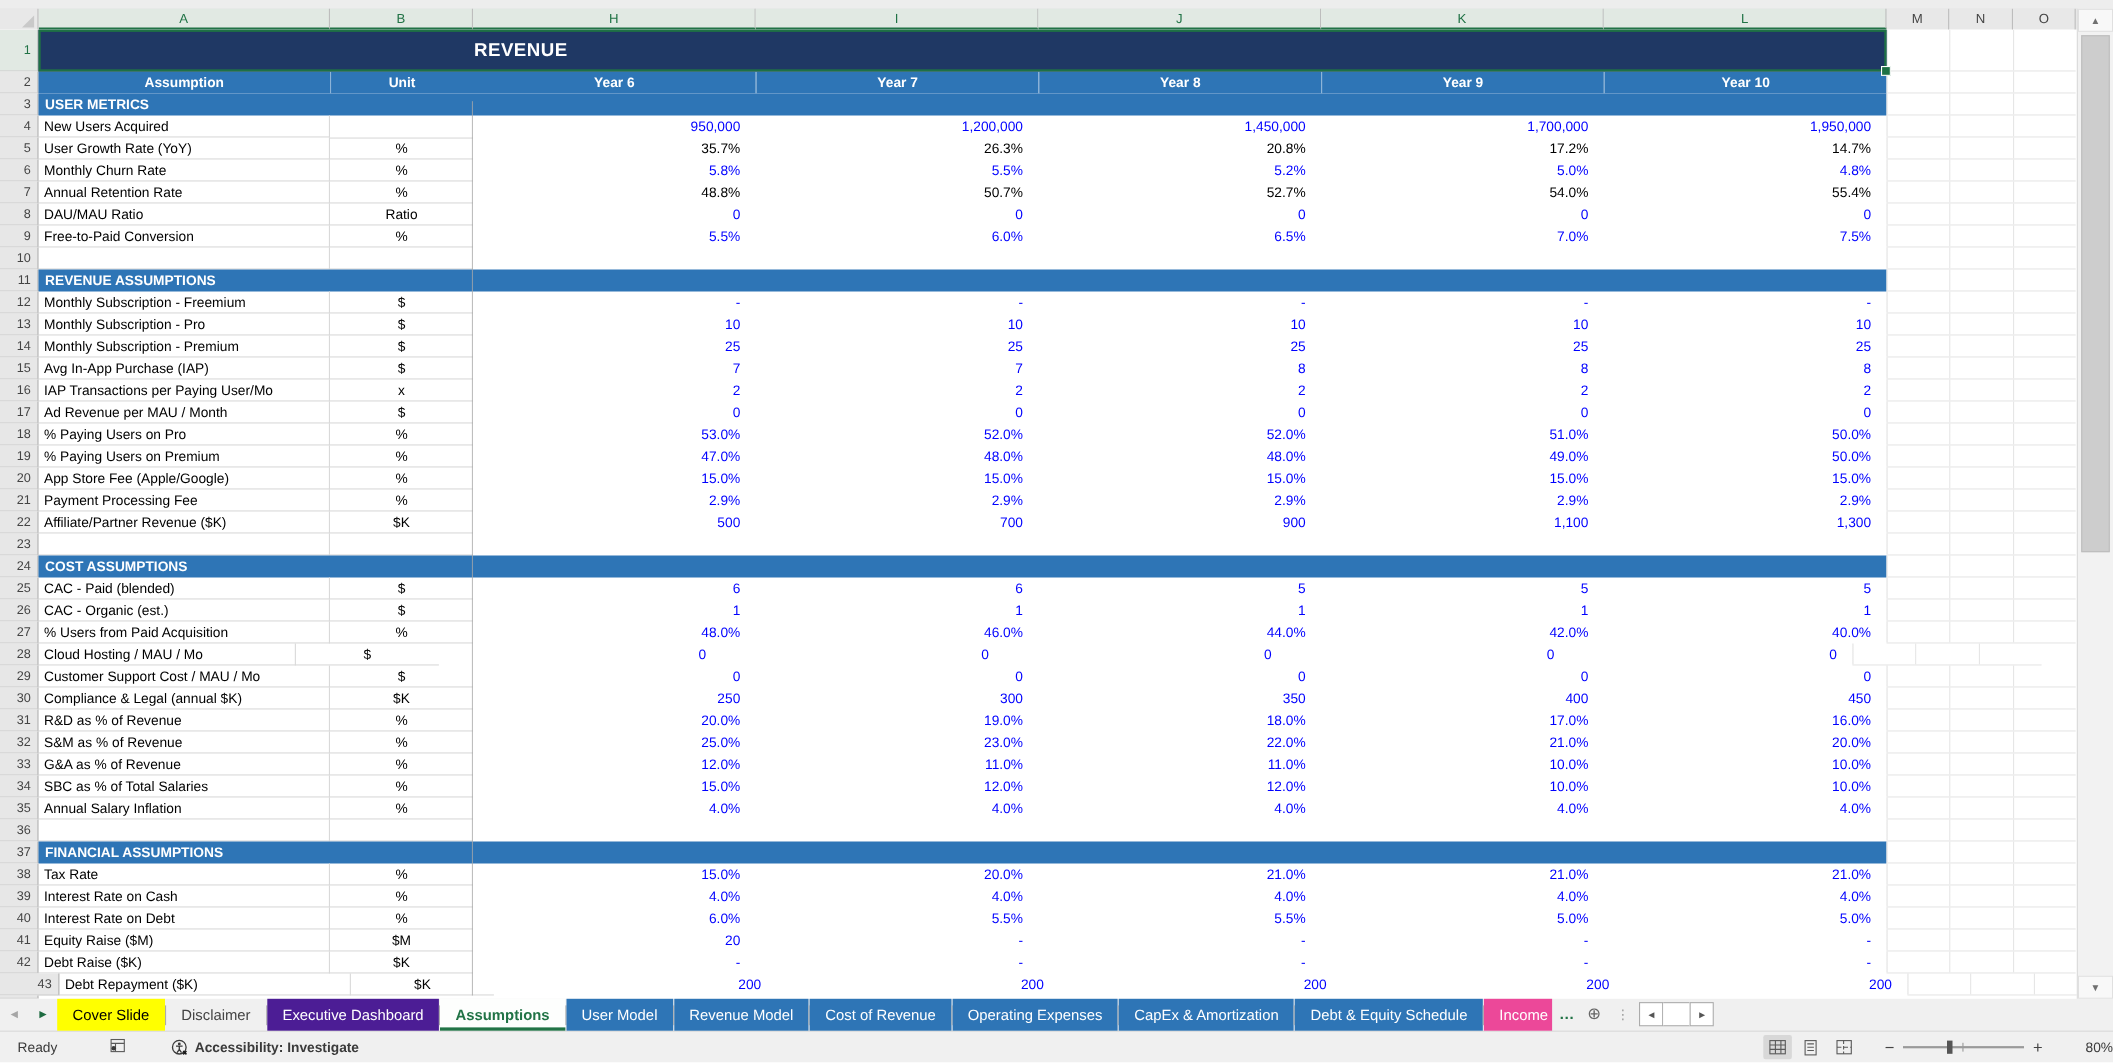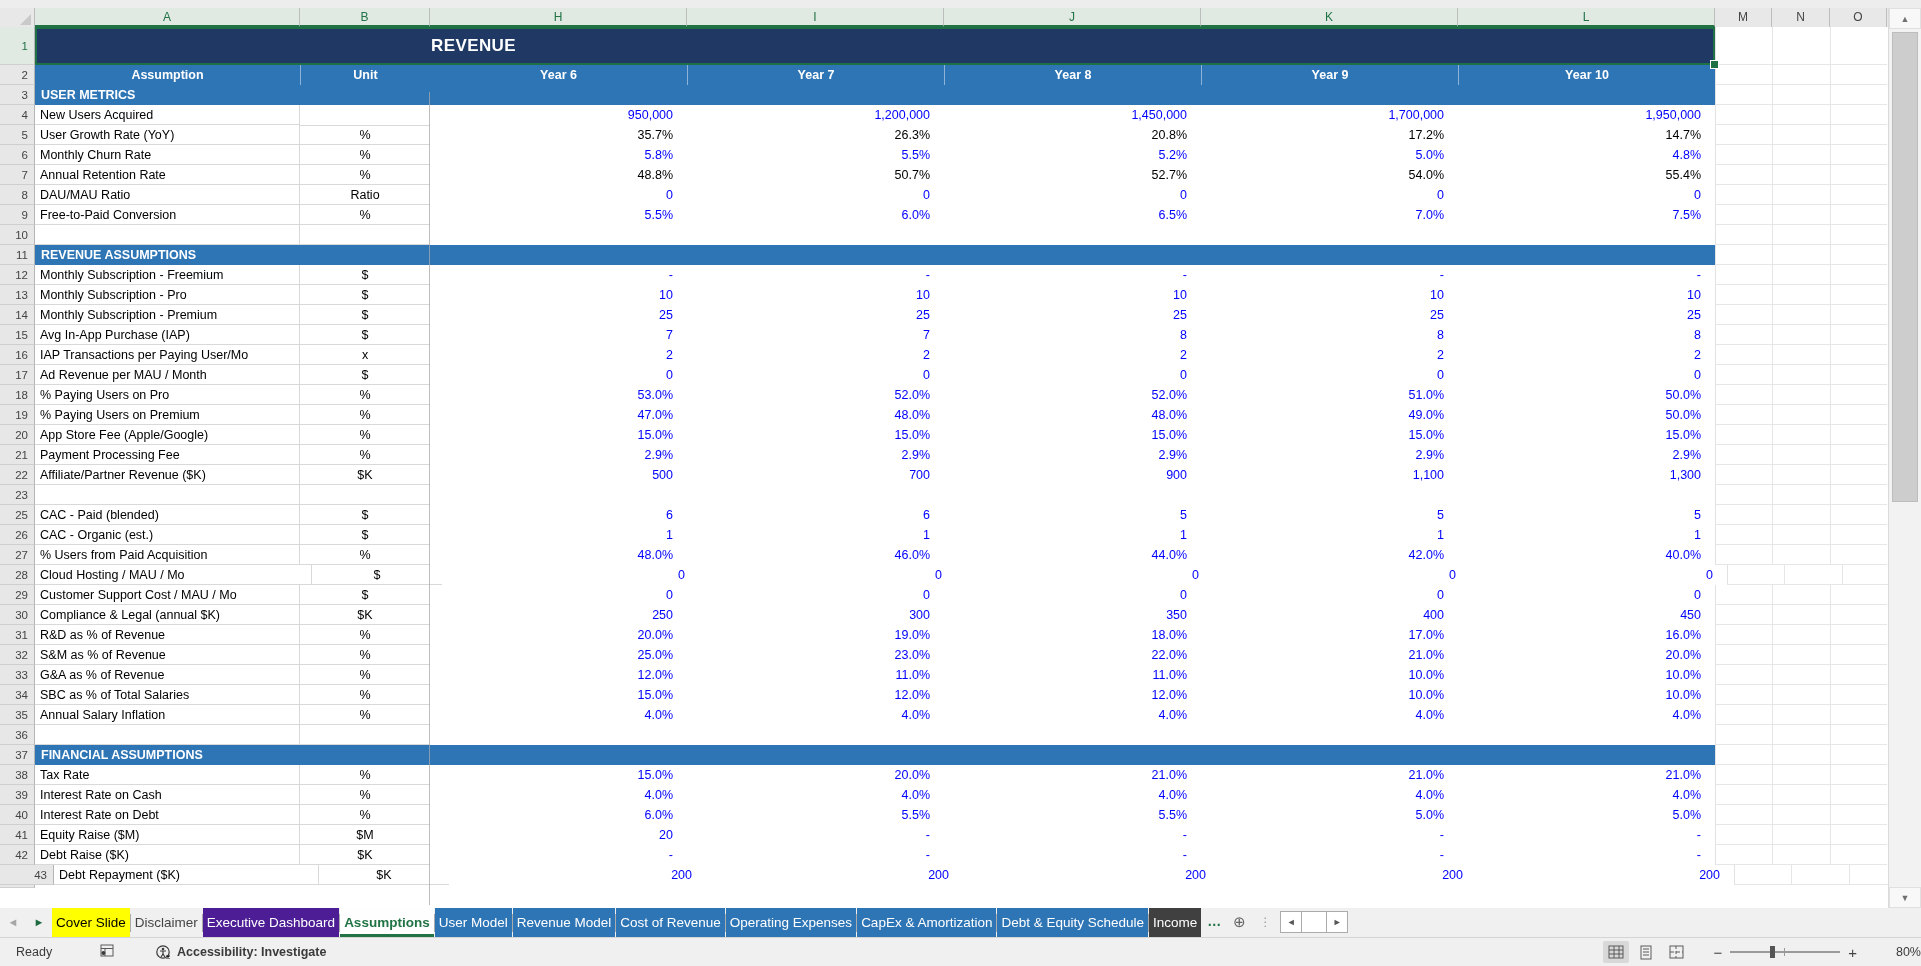--- a/index.html
+++ b/index.html
@@ -50,28 +50,28 @@
   
   #vscroll{top:8px;left:1888px;width:33px;height:900px;background:#F2F2F2;border-left:1px solid #DADADA;box-sizing:border-box;}
   .sbtn{width:32px;height:21px;background:#F8F8F8;border:1px solid #E0E0E0;box-sizing:border-box;
         text-align:center;line-height:20px;font-size:9px;color:#707070;}
   #vthumb{position:absolute;left:3px;top:24px;width:26px;height:470px;background:#CDCDCD;border:1px solid #BDBDBD;box-sizing:border-box;}
   #vdown{position:absolute;left:0;bottom:0;}
   
   #tabbar{left:0;bottom:28px;width:1921px;height:30px;background:#F0F0F0;border-bottom:1px solid #D5D5D5;
           box-sizing:border-box;display:flex;align-items:flex-start;}
   .navarrow{width:26px;height:29px;line-height:29px;text-align:center;font-size:11px;flex:0 0 auto;}
-  .tab{height:29px;line-height:29px;padding:0 4px;font-size:13.5px;white-space:nowrap;box-sizing:border-box;flex:0 0 auto;}
+  .tab{height:29px;line-height:29px;padding:0 14px;font-size:13.5px;white-space:nowrap;box-sizing:border-box;flex:0 0 auto;}
   .tabsep{width:1px;height:18px;margin-top:6px;background:#ABABAB;flex:0 0 auto;}
   .tab.yellow{background:#FFFF00;color:#000;}
   .tab.gray{background:transparent;color:#444;}
   .tab.navy{background:#4c1d95;color:#fff;}
   .tab.active{background:#FDFEFD;color:#217346;font-weight:bold;border-bottom:3px solid #217346;}
   .tab.blue{background:#2E75B6;color:#fff;}
-  .tab.green{background:#404040;color:#fff;padding-right:4px;}
+  .tab.green{background:#ec4899;color:#fff;padding-right:4px;}
   #moretabs{color:#217346;font-size:14px;line-height:26px;padding:0 6px;font-weight:bold;}
   #newsheet{width:24px;height:29px;line-height:27px;text-align:center;color:#666;font-size:15px;}
   #tabdots{color:#9a9a9a;font-size:12px;line-height:29px;padding:0 8px;letter-spacing:1px;}
   .hbtn{width:22px;height:22px;margin-top:3px;background:#fff;border:1px solid #ABABAB;box-sizing:border-box;
         text-align:center;line-height:20px;font-size:9px;color:#555;flex:0 0 auto;}
   #hthumb{width:24px;height:22px;margin-top:3px;background:#fff;border:1px solid #ABABAB;border-left:none;border-right:none;box-sizing:border-box;flex:0 0 auto;}
   
   #statusbar{left:0;bottom:0;width:1921px;height:28px;background:#F0F0F0;display:flex;align-items:center;font-size:12.5px;color:#3a3a3a;}
   #ready{padding-left:16px;width:70px;}
   #macroicon{margin-left:14px;}
@@ -334,20 +334,25 @@
         <div class="rr" style="width: 172px;"></div>
       </div>
       <div class="row">
         <div class="rh" style="width: 35px;">23</div>
         <div class="ca" style="width: 265px;"></div>
         <div class="cb" style="width: 130px;"></div>
         <div class="years-blank" style="width: 1285px;"></div>
         <div class="rr" style="width: 172px;"></div>
       </div>
       <div class="row">
+        <div class="rh" style="width: 35px;">24</div>
+        <div class="band" style="width: 1680px;">COST ASSUMPTIONS</div>
+        <div class="rr" style="width: 172px;"></div>
+      </div>
+      <div class="row">
         <div class="rh" style="width: 35px;">25</div>
         <div class="ca" style="width: 265px;">CAC - Paid (blended)</div>
         <div class="cb" style="width: 130px;">$</div>
         <div class="cy v-input" style="width: 257px;">6</div>
         <div class="cy v-input" style="width: 257px;">6</div>
         <div class="cy v-input" style="width: 257px;">5</div>
         <div class="cy v-input" style="width: 257px;">5</div>
         <div class="cy v-input" style="width: 257px;">5</div>
         <div class="rr" style="width: 172px;"></div>
       </div>
@@ -368,21 +373,21 @@
         <div class="cb" style="width: 130px;">%</div>
         <div class="cy v-input" style="width: 257px;">48.0%</div>
         <div class="cy v-input" style="width: 257px;">46.0%</div>
         <div class="cy v-input" style="width: 257px;">44.0%</div>
         <div class="cy v-input" style="width: 257px;">42.0%</div>
         <div class="cy v-input" style="width: 257px;">40.0%</div>
         <div class="rr" style="width: 172px;"></div>
       </div>
       <div class="row">
         <div class="rh" style="width: 35px;">28</div>
-        <div class="ca" style="width: 277px;">Cloud Hosting / MAU / Mo</div>
+        <div class="ca" style="width: 234px;">Cloud Hosting / MAU / Mo</div>
         <div class="cb" style="width: 130px;">$</div>
         <div class="cy v-input" style="width: 257px;">0</div>
         <div class="cy v-input" style="width: 257px;">0</div>
         <div class="cy v-input" style="width: 257px;">0</div>
         <div class="cy v-input" style="width: 257px;">0</div>
         <div class="cy v-input" style="width: 257px;">0</div>
         <div class="rr" style="width: 172px;"></div>
       </div>
       <div class="row">
         <div class="rh" style="width: 35px;">29</div>

